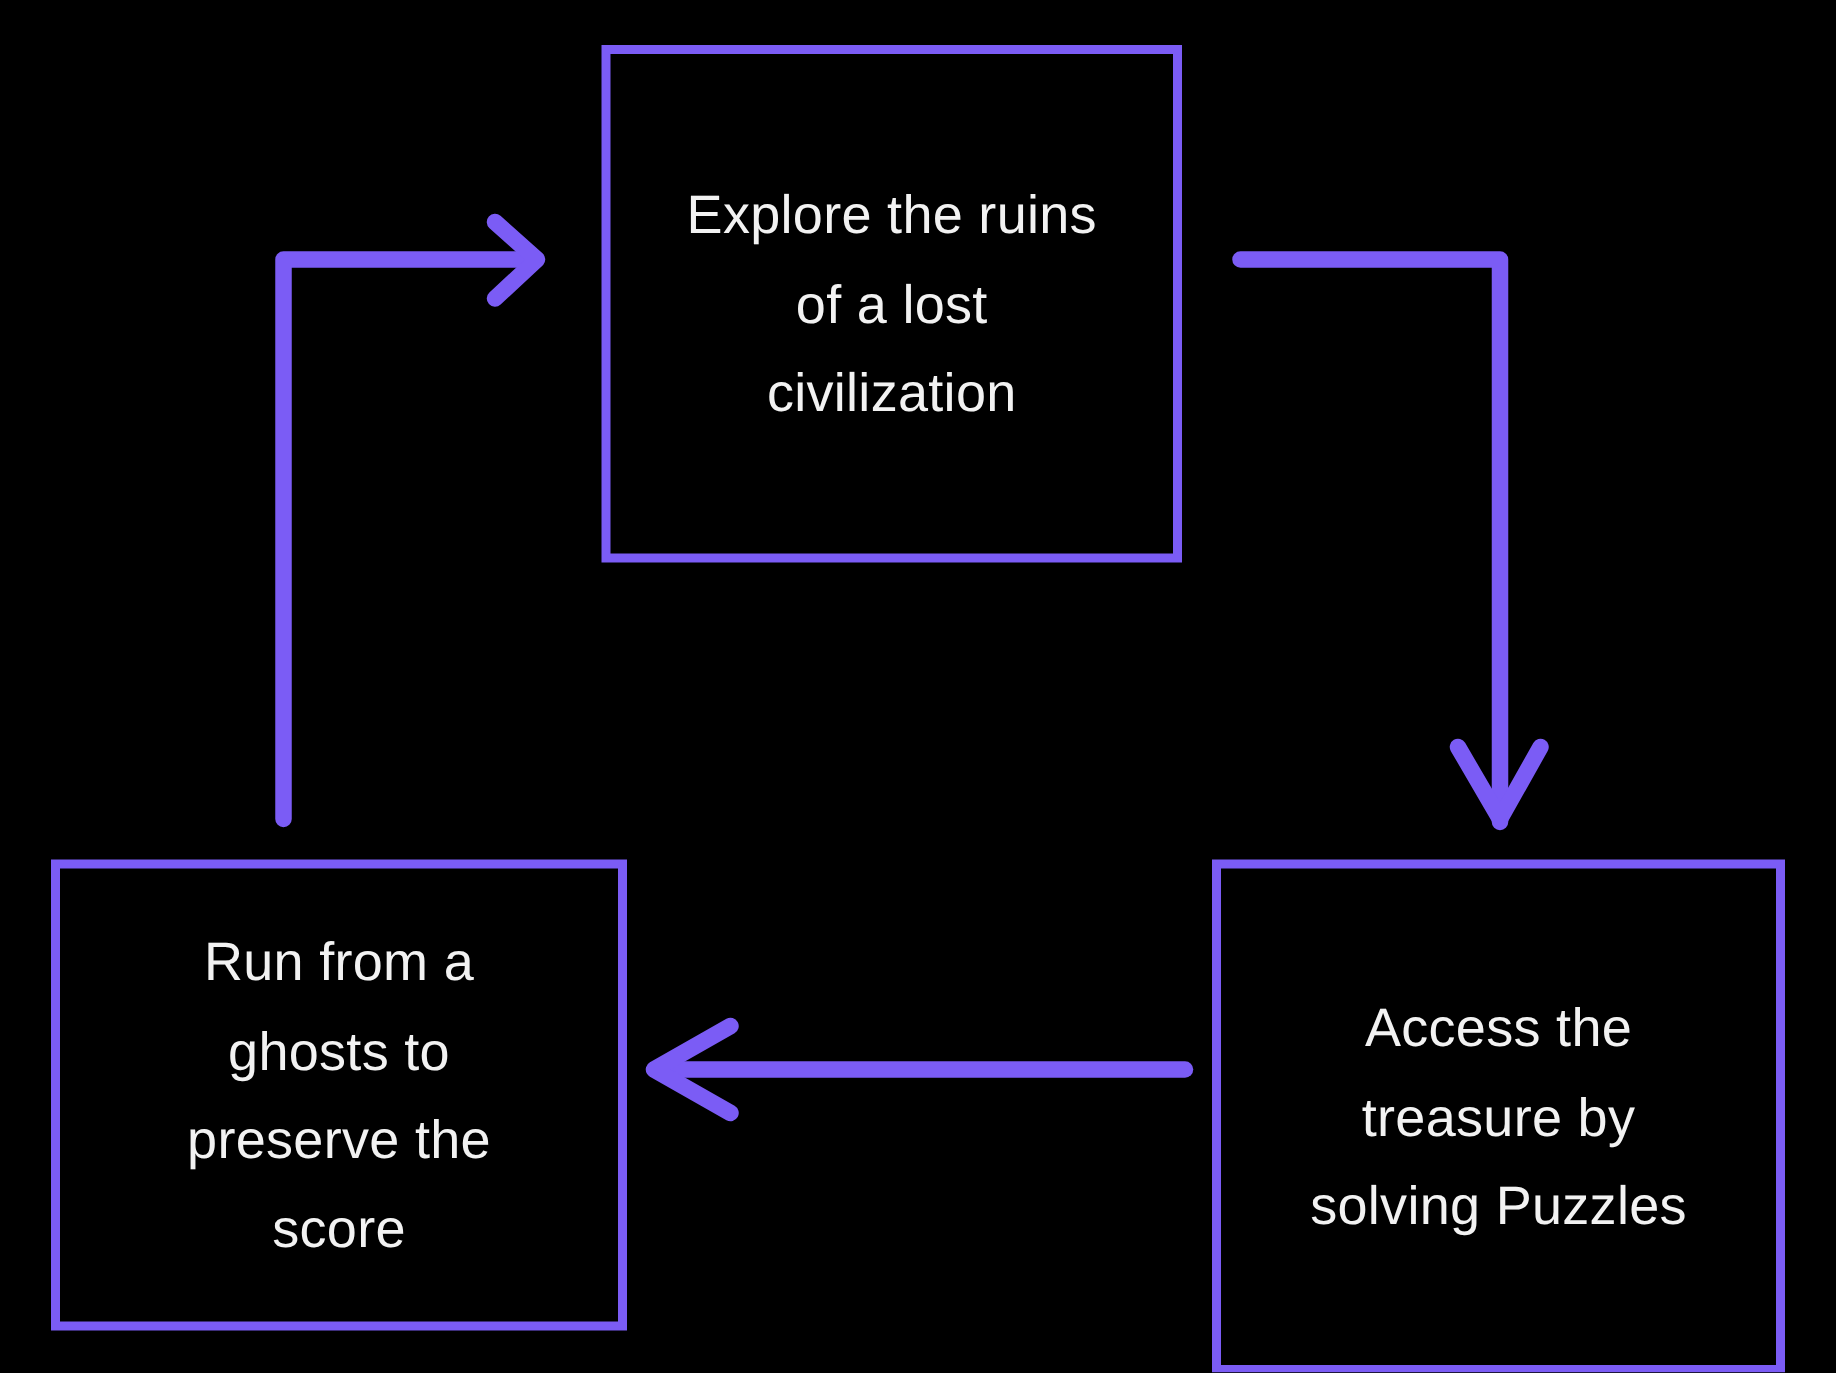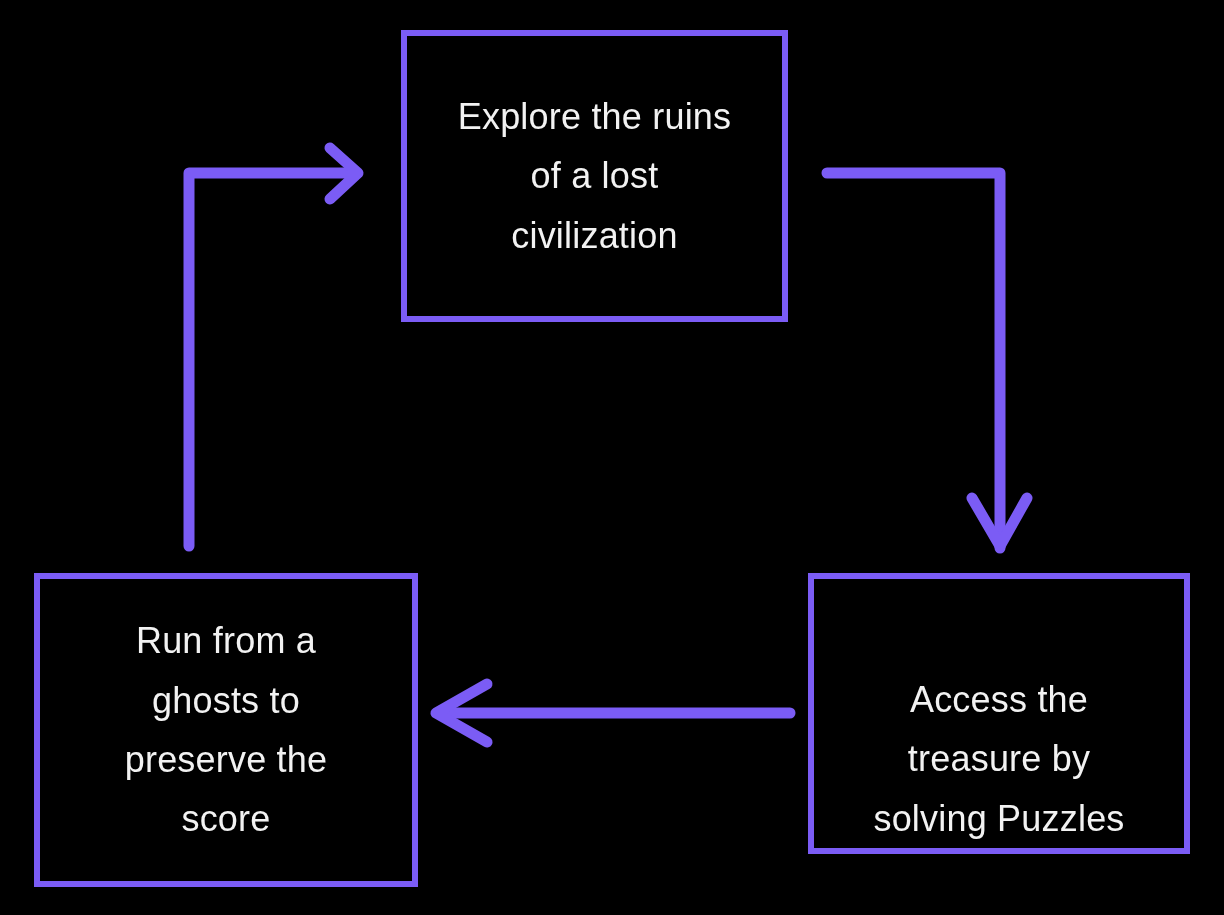--- a/index.html
+++ b/index.html
@@ -40,31 +40,30 @@
     line-height: 1.65;
     font-weight: 400;
     letter-spacing: 0.2px;
     padding: 0 26px;
     white-space: pre-line;
   }
   #node-explore {
     left: 401px;
     top: 30px;
     width: 387px;
-    height: 292px;
+    height: 345px;
   }
   #node-explore .node-label {
     padding: 0 12px;
   }
   #node-access {
     left: 808px;
     top: 573px;
     width: 382px;
-    height: 281px;
-    align-items: flex-end;
+    height: 343px;
   }
   #node-run {
     left: 34px;
     top: 573px;
     width: 384px;
     height: 314px;
   }
 </style>
 </head>
 <body>

